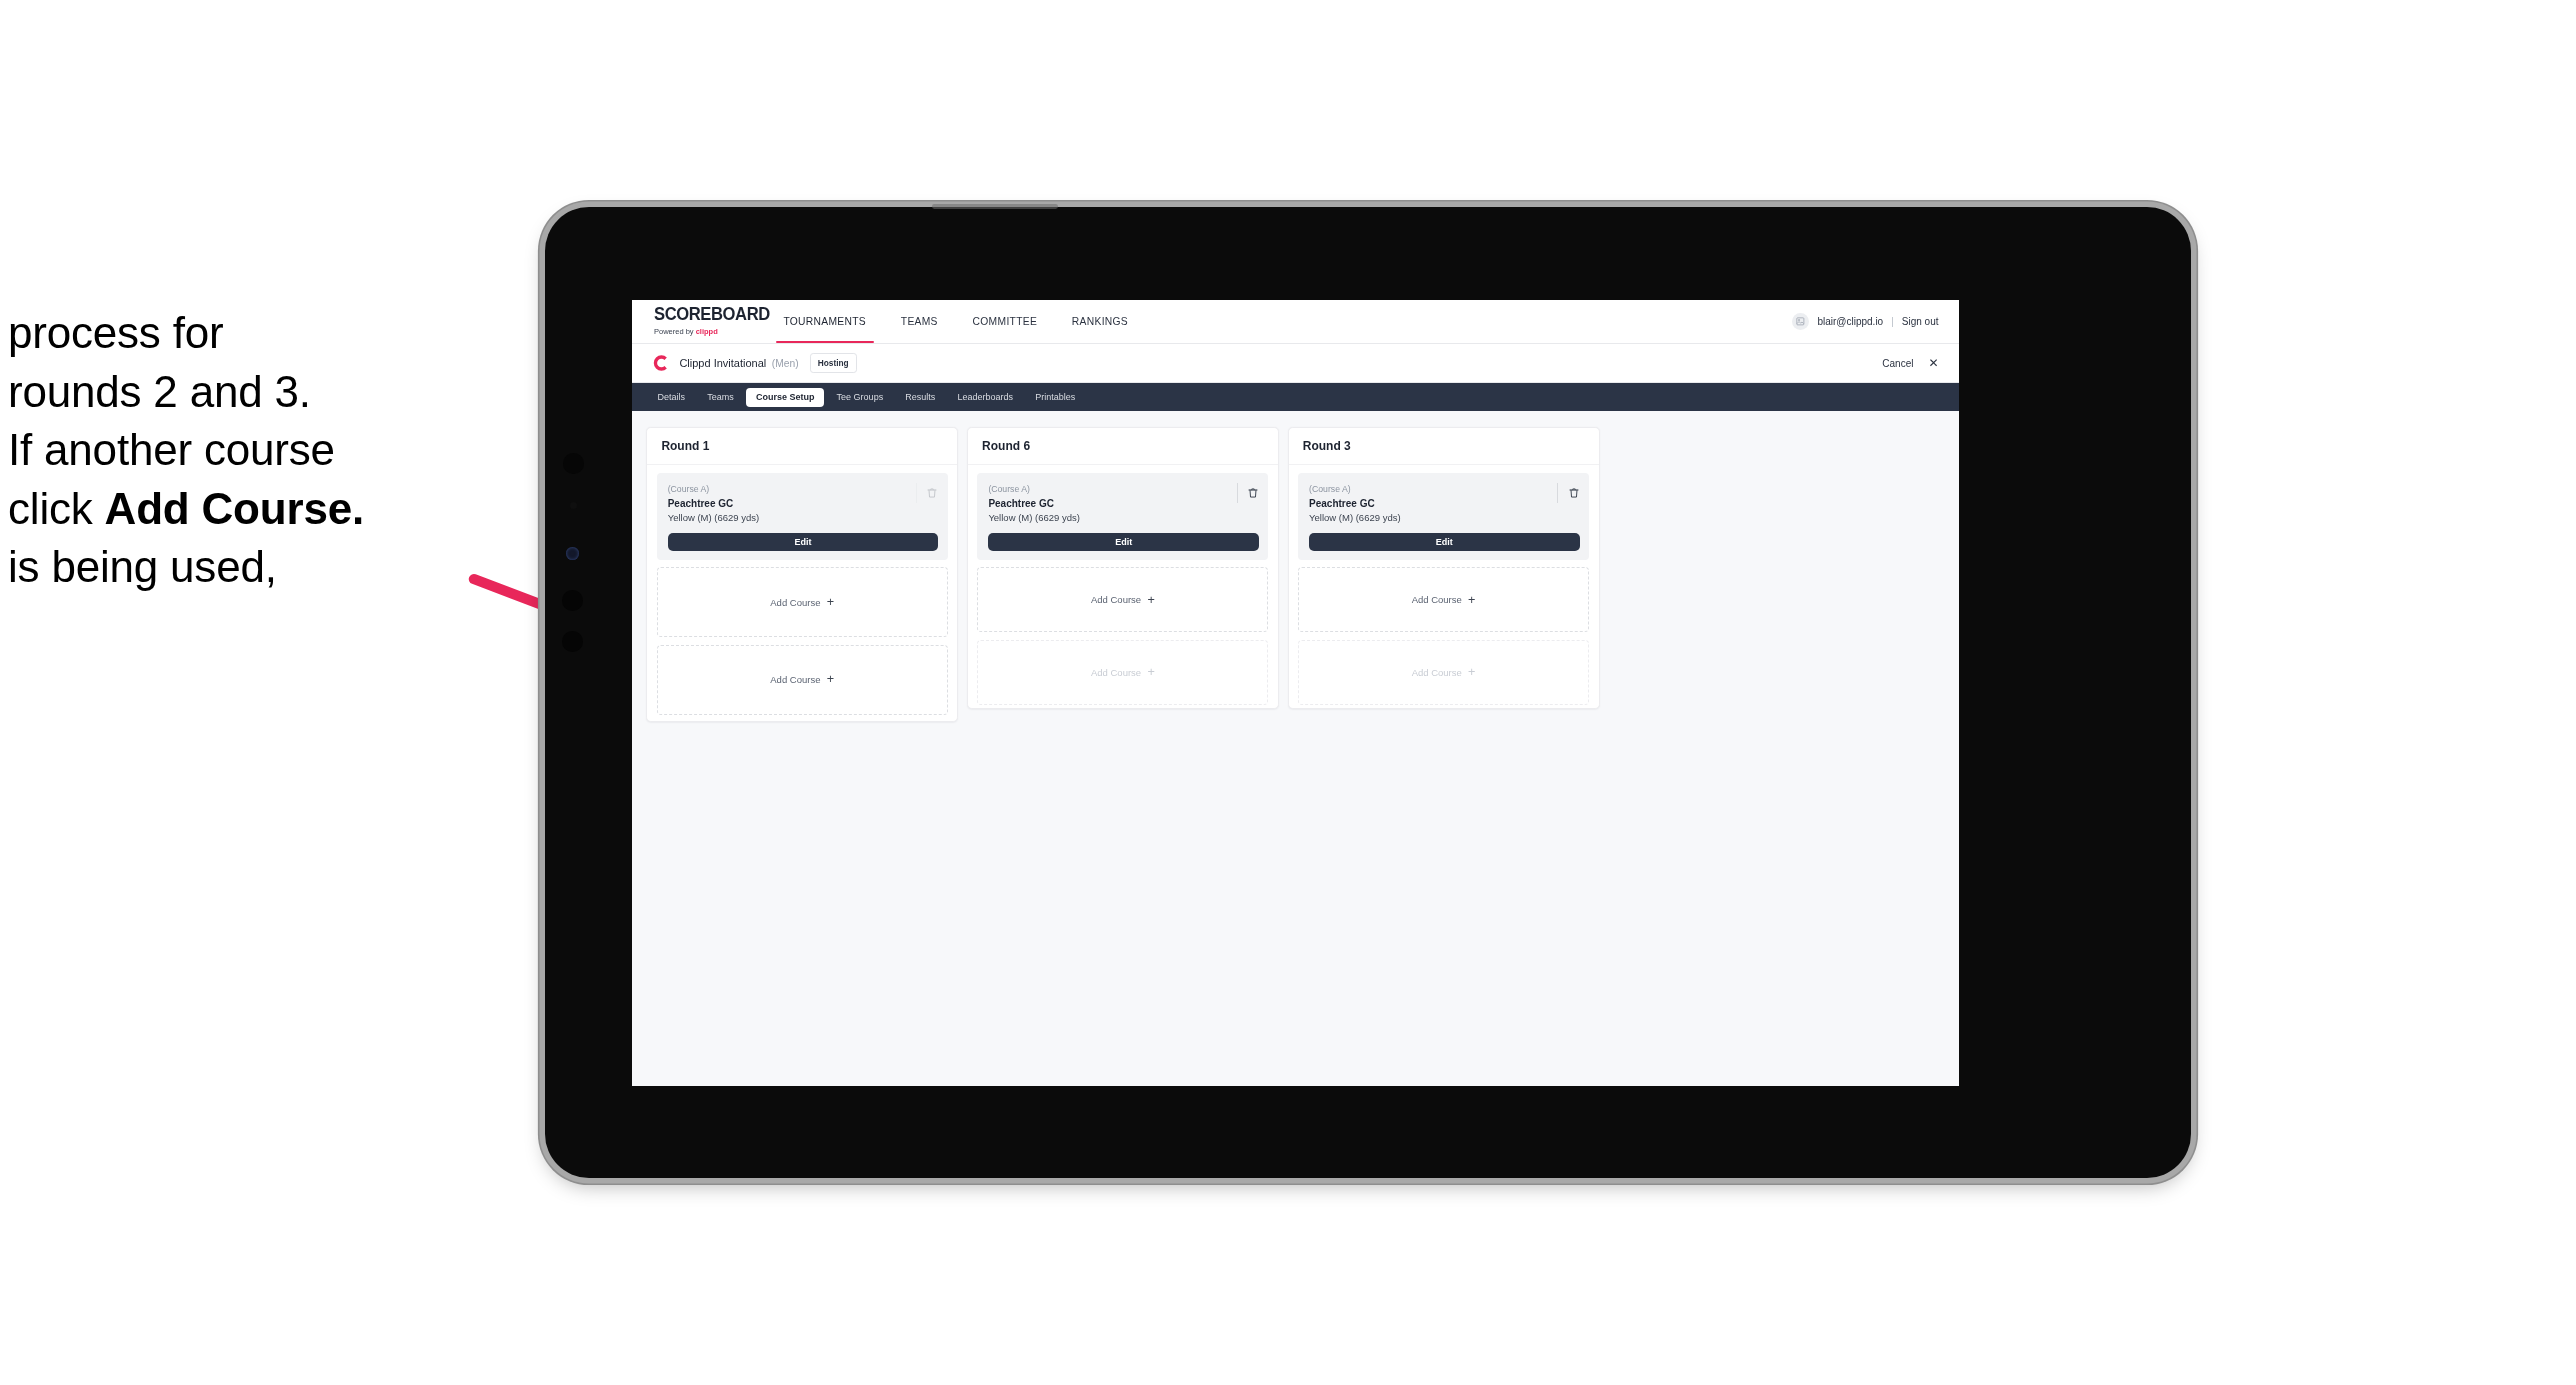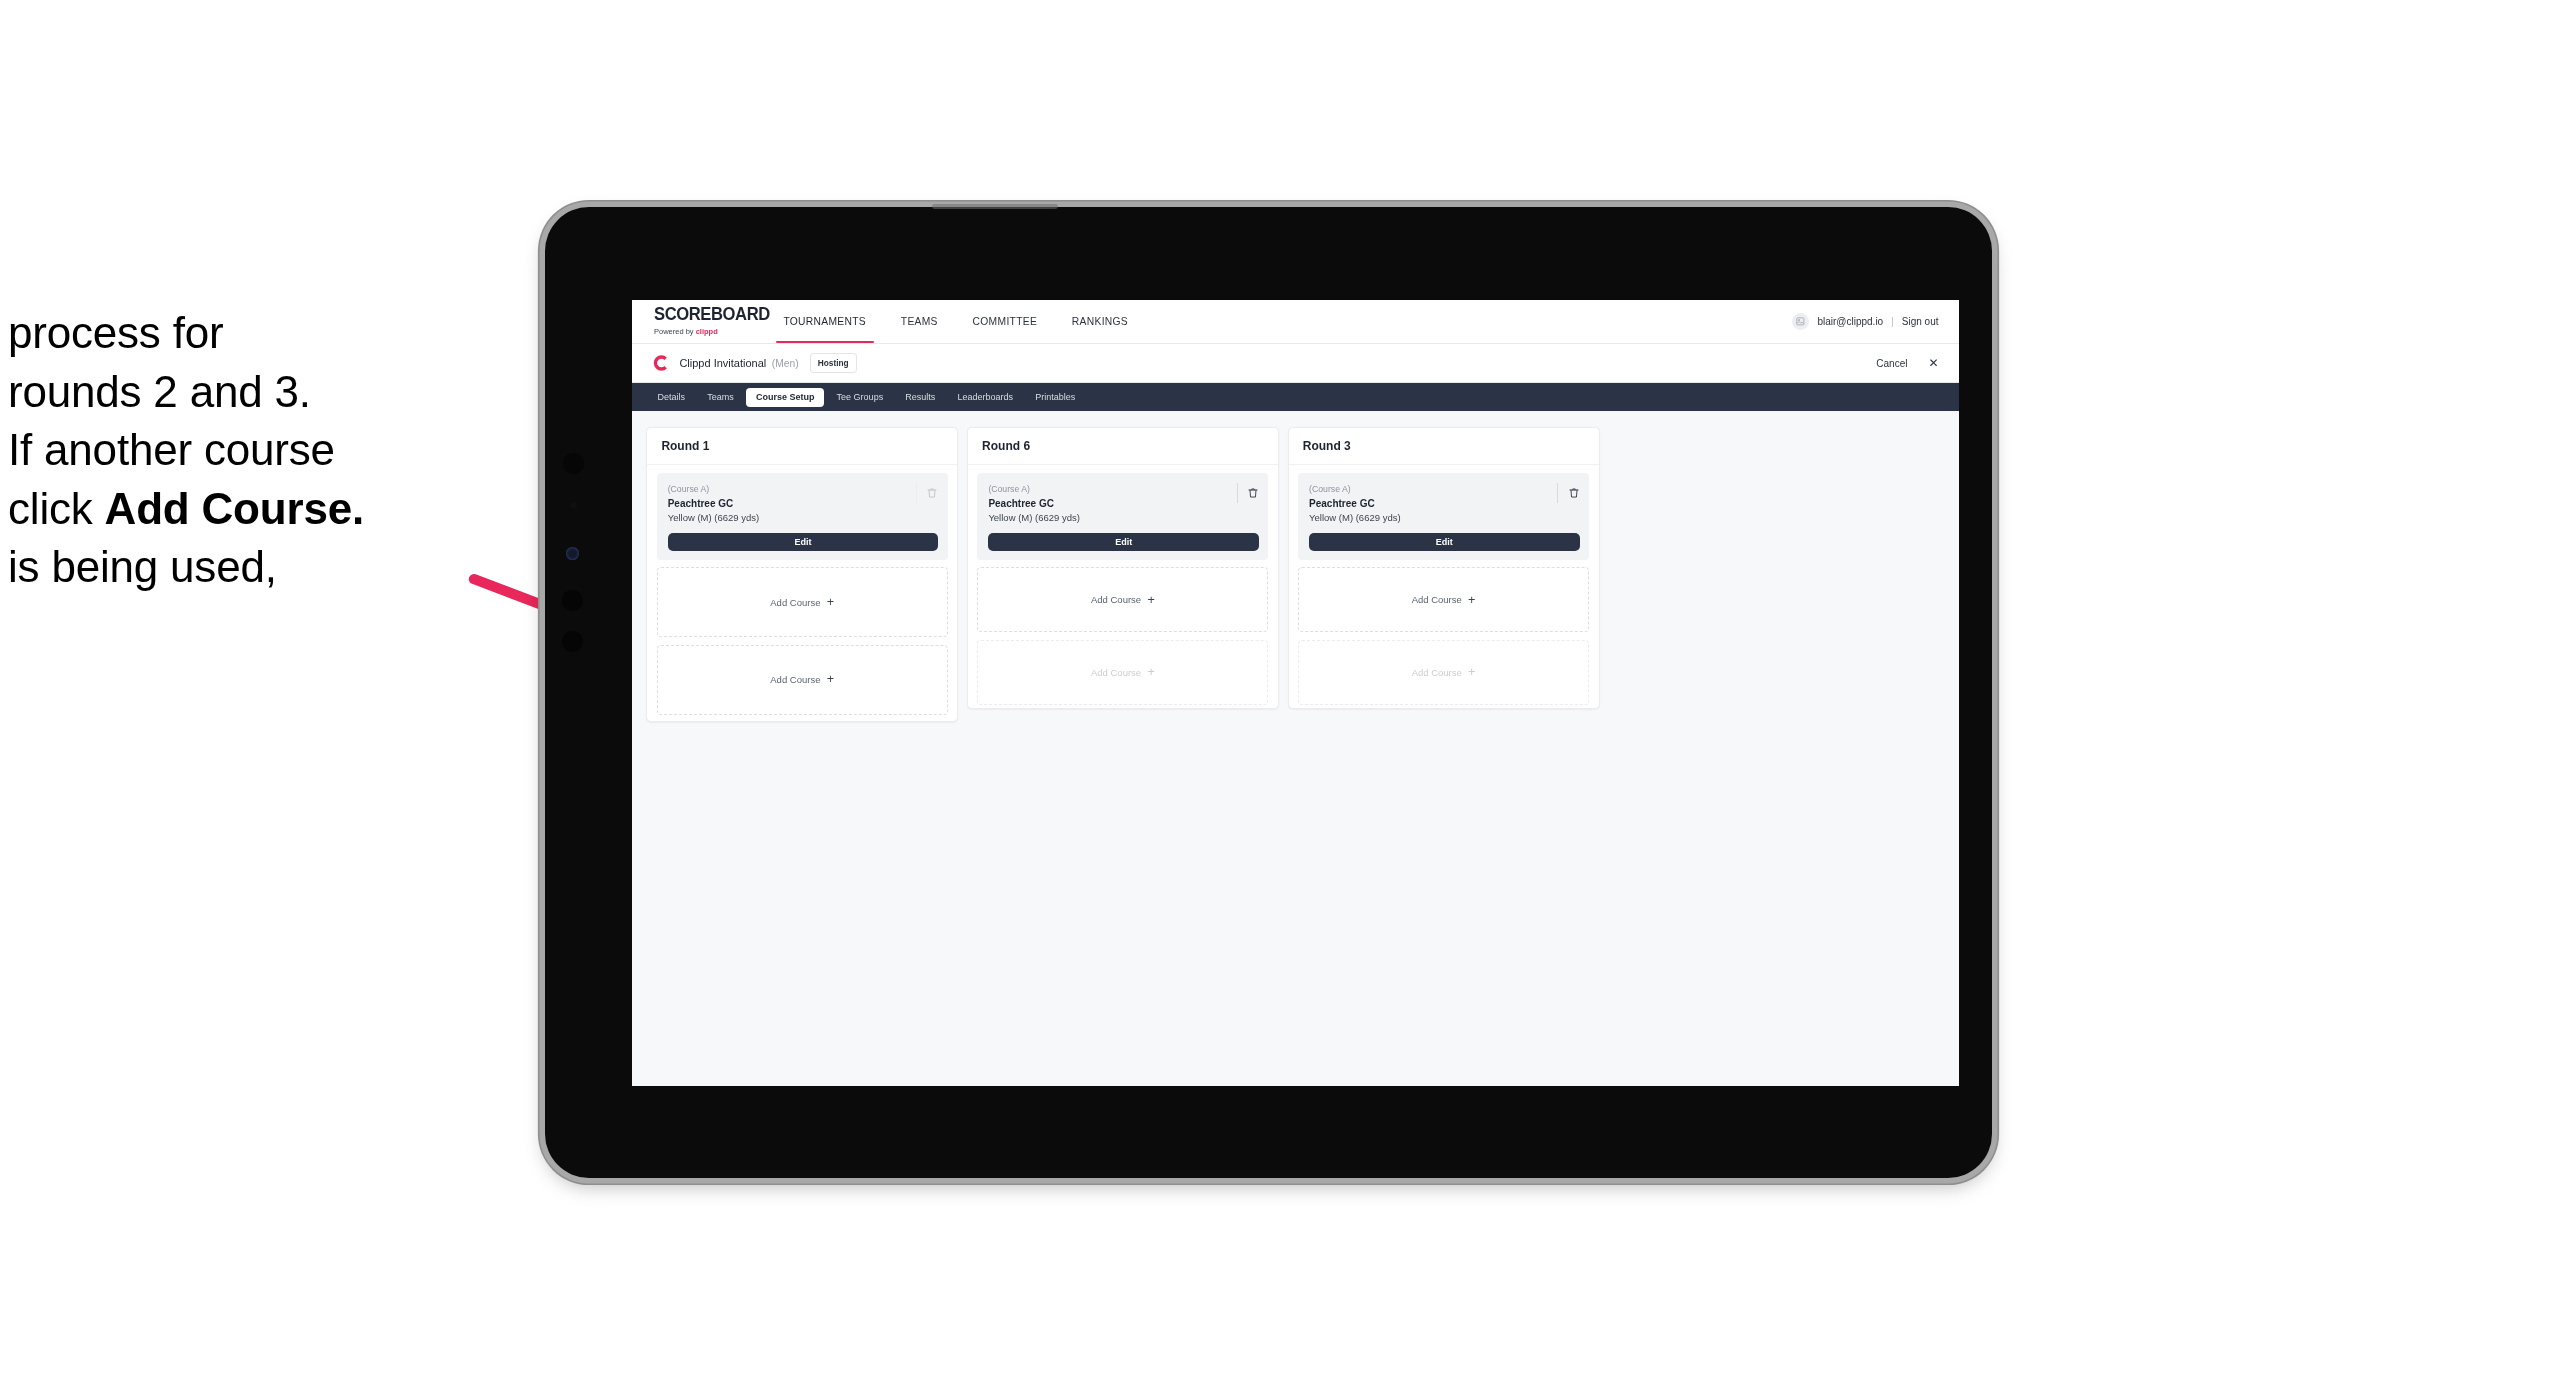--- a/index.html
+++ b/index.html
@@ -18,21 +18,21 @@
     letter-spacing:-0.2px;
   }
   #annotation .ln{white-space:nowrap;}
   #annotation b{font-weight:700;}
 
   
   #arrow-svg{position:absolute;left:458px;top:553px;width:332px;height:158px;}
 
   
   #tablet{
-    position:absolute;left:545px;top:207px;width:1447px;height:971px;
+    position:absolute;left:545px;top:207px;width:1646px;height:971px;
     background:#0b0b0b;
     border-radius:44px;
     box-shadow:0 0 0 5.5px #a8a8a8, 0 0 0 7.1px #8e8e8e, 0 8px 20.5px rgba(0,0,0,.28);
   }
   .bezel-dot{position:absolute;border-radius:50%;background:#000;}
   #dot-cam1{left:18px;top:246px;width:20.5px;height:20.5px;background:#060606;}
   #dot-cam2{left:25px;top:295px;width:7.1px;height:7.1px;background:#0f0f0f;}
   #dot-cam3{left:21.3px;top:340px;width:12.6px;height:12.6px;background:#13182a;
             box-shadow:inset 0 0 3.2px #3a4f8a;}
   #dot-cam4{left:17.4px;top:383px;width:20.5px;height:20.5px;background:#050505;}
@@ -72,21 +72,21 @@
   
   #tourbar{height:38px;background:#ffffff;display:flex;align-items:center;
            border-bottom:0.8px solid #e8e9ec;position:relative;}
   #tourlogo{margin-left:20.5px;width:17.4px;height:17.4px;display:flex;align-items:center;justify-content:center;}
   #tourlogo svg{width:16px;height:16px;}
   #tourname{margin-left:9.5px;font-size:11px;color:#1d2330;font-weight:400;}
   #tourgender{margin-left:5.5px;font-size:10.3px;color:#9aa1ad;}
   #hostbadge{margin-left:11px;font-size:8.3px;font-weight:700;color:#2b3240;
              border:0.8px solid #e2e4e8;border-radius:3.2px;padding:4px 7.1px;background:#fff;}
   #cancelbtn{margin-left:auto;margin-right:20.5px;display:flex;align-items:flex-end;
-             gap:21px;font-size:10px;color:#2b3240;cursor:pointer;}
+             gap:15px;font-size:10px;color:#2b3240;cursor:pointer;}
   #cancelbtn .x{font-size:12px;line-height:1;}
 
   
   #tabstrip{height:28.4px;background:#2b3446;display:flex;align-items:center;
             padding-left:16px;gap:3.2px;}
   .tab{font-size:9px;color:#d9dce2;padding:4.7px 9.5px;border-radius:4px;cursor:pointer;}
   .tab.active{background:#ffffff;color:#1d2330;font-weight:700;}
 
   
   #content{padding:16px 0 0 14.2px;display:flex;gap:8.7px;align-items:flex-start;}

